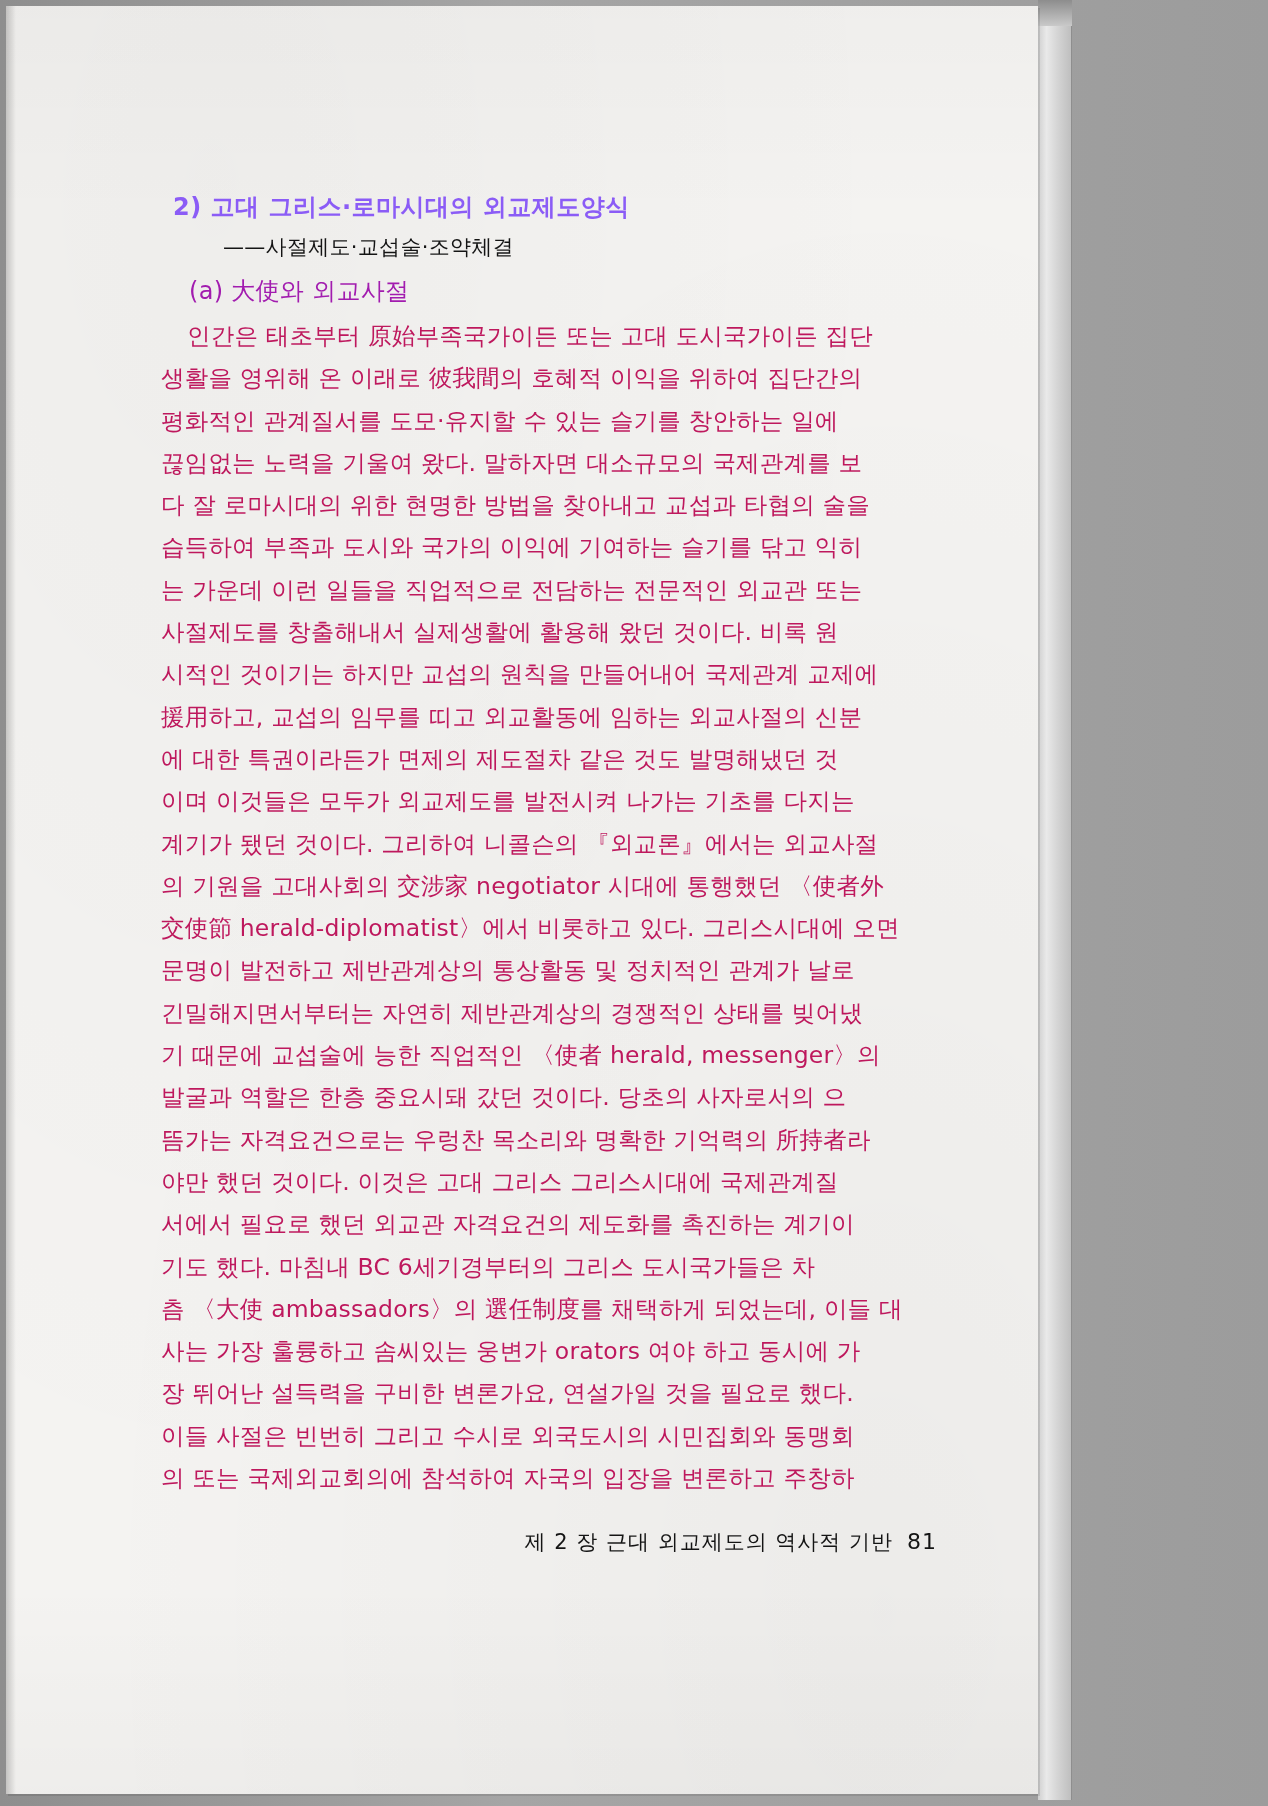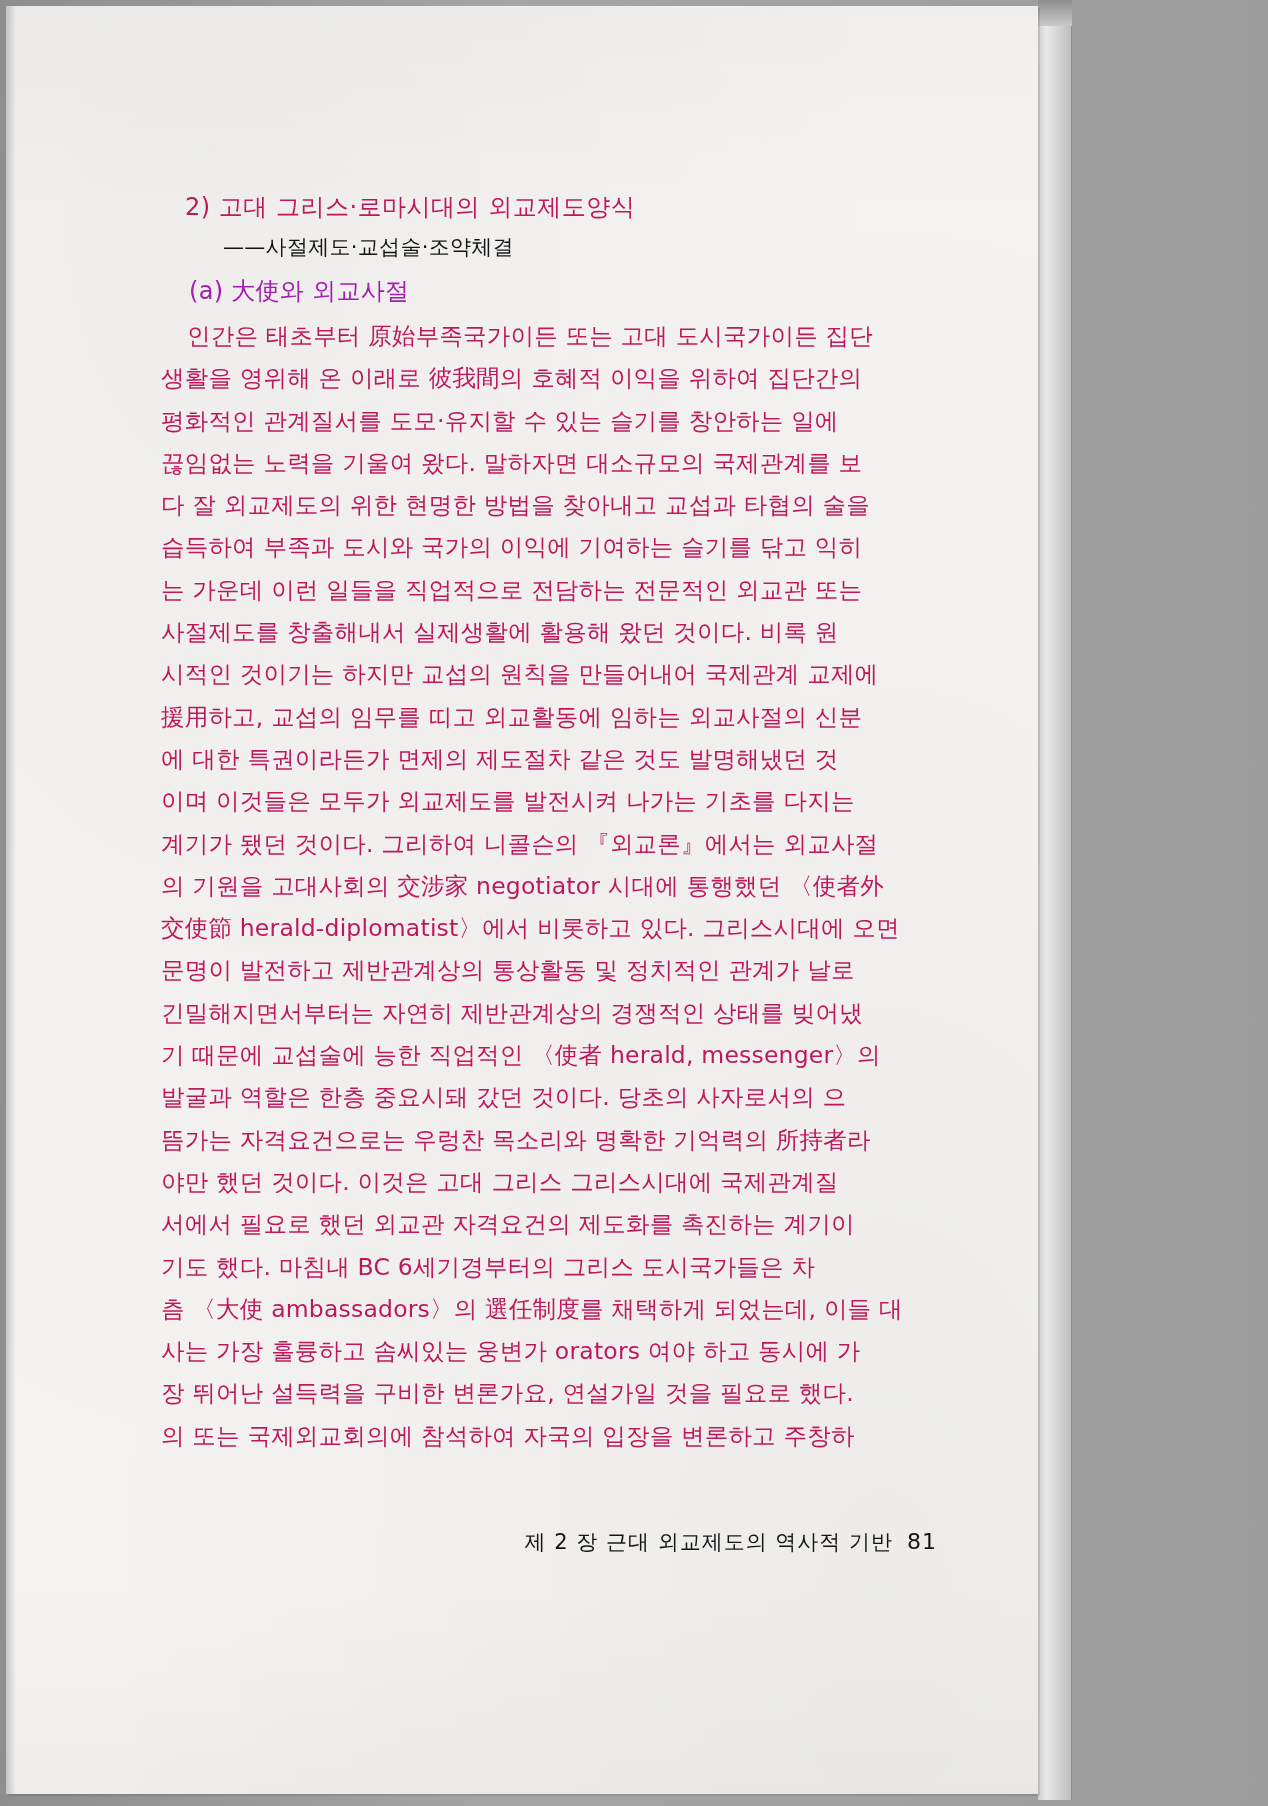--- a/index.html
+++ b/index.html
@@ -77,23 +77,23 @@
     position: absolute;
     left: 155px;
     top: 185px;
     width: 760px;
     color: #111;
   }
 
   .heading-1 {
     font-size: 24px;
     letter-spacing: 0.5px;
-    margin: 0 0 10px 24px;
-    font-weight: 400;
-    color: #be185d;
+    margin: 0 0 10px 12px;
+    font-weight: 700;
+    color: #8b5cf6;
   }
   .heading-sub {
     font-size: 21px;
     margin: 0 0 14px 62px;
     color: #141414;
     letter-spacing: 0.3px;
   }
   .heading-2 {
     font-size: 24px;
     margin: 0 0 8px 28px;
@@ -148,21 +148,21 @@
 
       <div class="heading-1">2) 고대 그리스·로마시대의 외교제도양식</div>
       <div class="heading-sub">——사절제도·교섭술·조약체결</div>
       <div class="heading-2">(a) 大使와 외교사절</div>
 
       <div class="para">
         <div class="body-line indent">인간은 태초부터 原始부족국가이든 또는 고대 도시국가이든 집단</div>
         <div class="body-line">생활을 영위해 온 이래로 彼我間의 호혜적 이익을 위하여 집단간의</div>
         <div class="body-line">평화적인 관계질서를 도모·유지할 수 있는 슬기를 창안하는 일에</div>
         <div class="body-line">끊임없는 노력을 기울여 왔다. 말하자면 대소규모의 국제관계를 보</div>
-        <div class="body-line">다 잘 외교제도의 위한 현명한 방법을 찾아내고 교섭과 타협의 술을</div>
+        <div class="body-line">다 잘 로마시대의 위한 현명한 방법을 찾아내고 교섭과 타협의 술을</div>
         <div class="body-line">습득하여 부족과 도시와 국가의 이익에 기여하는 슬기를 닦고 익히</div>
         <div class="body-line">는 가운데 이런 일들을 직업적으로 전담하는 전문적인 외교관 또는</div>
         <div class="body-line">사절제도를 창출해내서 실제생활에 활용해 왔던 것이다. 비록 원</div>
         <div class="body-line">시적인 것이기는 하지만 교섭의 원칙을 만들어내어 국제관계 교제에</div>
         <div class="body-line">援用하고, 교섭의 임무를 띠고 외교활동에 임하는 외교사절의 신분</div>
         <div class="body-line">에 대한 특권이라든가 면제의 제도절차 같은 것도 발명해냈던 것</div>
         <div class="body-line">이며 이것들은 모두가 외교제도를 발전시켜 나가는 기초를 다지는</div>
         <div class="body-line">계기가 됐던 것이다. 그리하여 니콜슨의 『외교론』에서는 외교사절</div>
         <div class="body-line">의 기원을 고대사회의 交涉家 negotiator 시대에 통행했던 〈使者外</div>
         <div class="body-line">交使節 herald-diplomatist〉에서 비롯하고 있다. 그리스시대에 오면</div>
@@ -170,20 +170,21 @@
         <div class="body-line">긴밀해지면서부터는 자연히 제반관계상의 경쟁적인 상태를 빚어냈</div>
         <div class="body-line">기 때문에 교섭술에 능한 직업적인 〈使者 herald, messenger〉의</div>
         <div class="body-line">발굴과 역할은 한층 중요시돼 갔던 것이다. 당초의 사자로서의 으</div>
         <div class="body-line">뜸가는 자격요건으로는 우렁찬 목소리와 명확한 기억력의 所持者라</div>
         <div class="body-line">야만 했던 것이다. 이것은 고대 그리스 그리스시대에 국제관계질</div>
         <div class="body-line">서에서 필요로 했던 외교관 자격요건의 제도화를 촉진하는 계기이</div>
         <div class="body-line">기도 했다. 마침내 BC 6세기경부터의 그리스 도시국가들은 차</div>
         <div class="body-line">츰 〈大使 ambassadors〉의 選任制度를 채택하게 되었는데, 이들 대</div>
         <div class="body-line">사는 가장 훌륭하고 솜씨있는 웅변가 orators 여야 하고 동시에 가</div>
         <div class="body-line">장 뛰어난 설득력을 구비한 변론가요, 연설가일 것을 필요로 했다.</div>
+        <div class="body-line">이들 사절은 빈번히 그리고 수시로 외국도시의 시민집회와 동맹회</div>
         <div class="body-line">의 또는 국제외교회의에 참석하여 자국의 입장을 변론하고 주창하</div>
       </div>
 
     </div>
 
     <div class="footer">
       <span>제 2 장   근대 외교제도의 역사적 기반</span><span class="pagenum">81</span>
     </div>
 
   </div>

